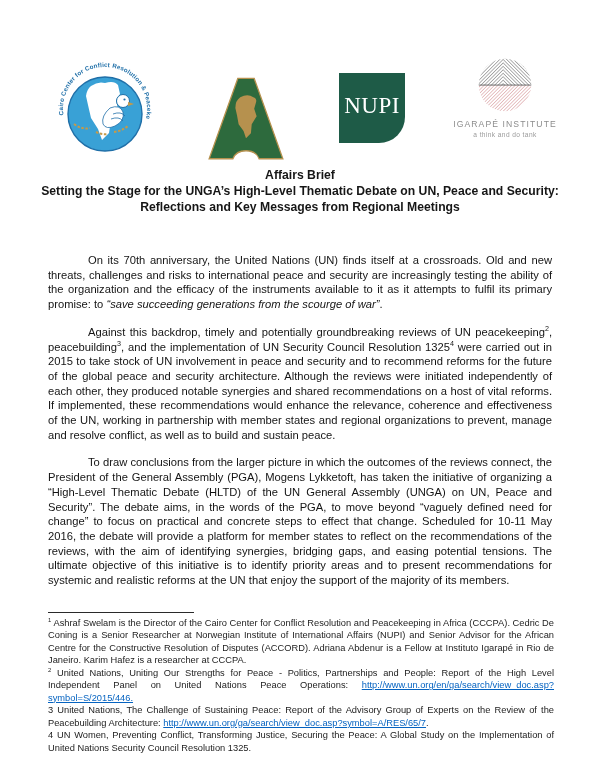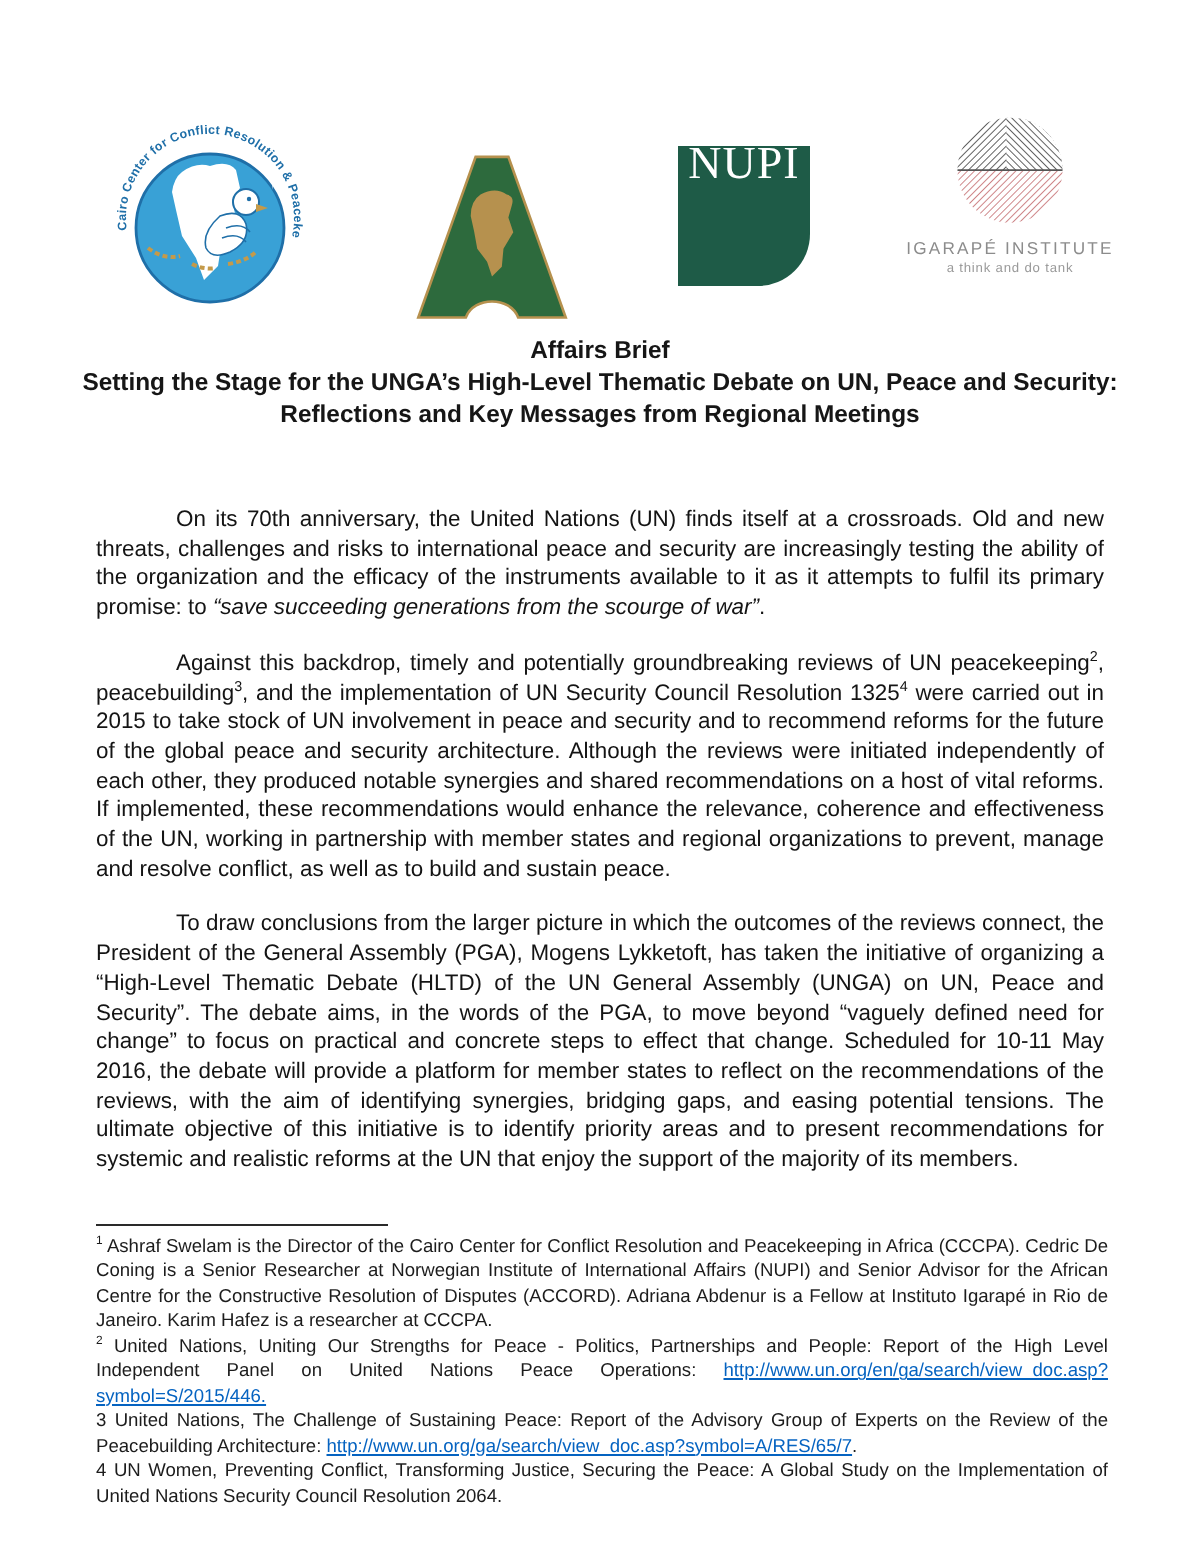--- a/index.html
+++ b/index.html
@@ -13,21 +13,21 @@
     color:#1a1a1a;
   }
   
   .logos{position:absolute;top:0;left:0;right:0;height:168px;}
   .logo{position:absolute;}
   .logo-cccpa{left:50px;top:56px;width:110px;height:110px;}
   .logo-accord{left:205px;top:76px;width:82px;height:86px;}
   .logo-nupi{
     left:339px;top:73px;width:66px;height:70px;
     border-radius:0 0 26px 0;
-    display:flex;align-items:flex-start;justify-content:center;
+    display:flex;align-items:center;justify-content:center;
   }
   .logo-nupi span{
     color:#ffffff;
     font-family:"Liberation Serif",serif;
     font-size:23px;letter-spacing:.5px;
     margin-top:-4px;
   }
   .logo-igarape{left:452px;top:56px;width:106px;height:92px;text-align:center;}
   .logo-igarape svg{display:block;margin:0 auto;}
   .ig-name{
@@ -144,16 +144,16 @@
       <p class="body-para"><span>On its 70th anniversary, the United Nations (UN) finds itself at a crossroads. Old and new threats, challenges and risks to international peace and security are increasingly testing the ability of the organization and the efficacy of the instruments available to it as it attempts to fulfil its primary promise: to </span><span class="italic">“save succeeding generations from the scourge of war”</span><span>.</span></p>
       <p class="body-para"><span>Against this backdrop, timely and potentially groundbreaking reviews of UN peacekeeping</span><sup>2</sup><span>, peacebuilding</span><sup>3</sup><span>, and the implementation of UN Security Council Resolution 1325</span><sup>4</sup><span> were carried out in 2015 to take stock of UN involvement in peace and security and to recommend reforms for the future of the global peace and security architecture. Although the reviews were initiated independently of each other, they produced notable synergies and shared recommendations on a host of vital reforms. If implemented, these recommendations would enhance the relevance, coherence and effectiveness of the UN, working in partnership with member states and regional organizations to prevent, manage and resolve conflict, as well as to build and sustain peace.</span></p>
       <p class="body-para"><span>To draw conclusions from the larger picture in which the outcomes of the reviews connect, the President of the General Assembly (PGA), Mogens Lykketoft, has taken the initiative of organizing a “High-Level Thematic Debate (HLTD) of the UN General Assembly (UNGA) on UN, Peace and Security”. The debate aims, in the words of the PGA, to move beyond “vaguely defined need for change” to focus on practical and concrete steps to effect that change. Scheduled for 10-11 May 2016, the debate will provide a platform for member states to reflect on the recommendations of the reviews, with the aim of identifying synergies, bridging gaps, and easing potential tensions. The ultimate objective of this initiative is to identify priority areas and to present recommendations for systemic and realistic reforms at the UN that enjoy the support of the majority of its members.</span></p>
     </div>
 
   <hr class="footnote-sep">
   <div class="footnotes">
       <p class="footnote"><sup>1</sup> <span>Ashraf Swelam is the Director of the Cairo Center for Conflict Resolution and Peacekeeping in Africa (CCCPA). Cedric De Coning is a Senior Researcher at Norwegian Institute of International Affairs (NUPI) and Senior Advisor for the African Centre for the Constructive Resolution of Disputes (ACCORD). Adriana Abdenur is a Fellow at Instituto Igarapé in Rio de Janeiro. Karim Hafez is a researcher at CCCPA.</span></p>
       <p class="footnote"><sup>2</sup> <span>United Nations, Uniting Our Strengths for Peace - Politics, Partnerships and People: Report of the High Level Independent Panel on United Nations Peace Operations: </span><a href="#">http://www.un.org/en/ga/search/view_doc.asp?symbol=S/2015/446.</a></p>
       <p class="footnote"><span>3</span> <span>United Nations, The Challenge of Sustaining Peace: Report of the Advisory Group of Experts on the Review of the Peacebuilding Architecture: </span><a href="#">http://www.un.org/ga/search/view_doc.asp?symbol=A/RES/65/7</a><span>.</span></p>
-      <p class="footnote"><span>4</span> <span>UN Women, Preventing Conflict, Transforming Justice, Securing the Peace: A Global Study on the Implementation of United Nations Security Council Resolution 2064.</span></p>
+      <p class="footnote"><span>4</span> <span>UN Women, Preventing Conflict, Transforming Justice, Securing the Peace: A Global Study on the Implementation of United Nations Security Council Resolution 1325.</span></p>
     </div>
 
 </div>
 
 </body></html>

